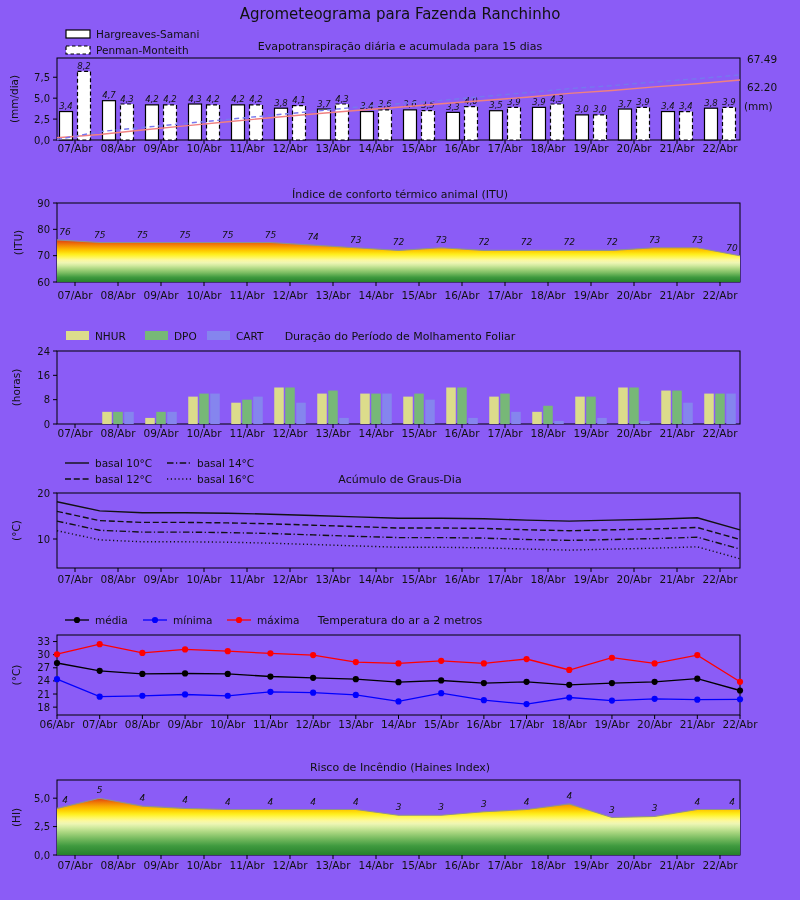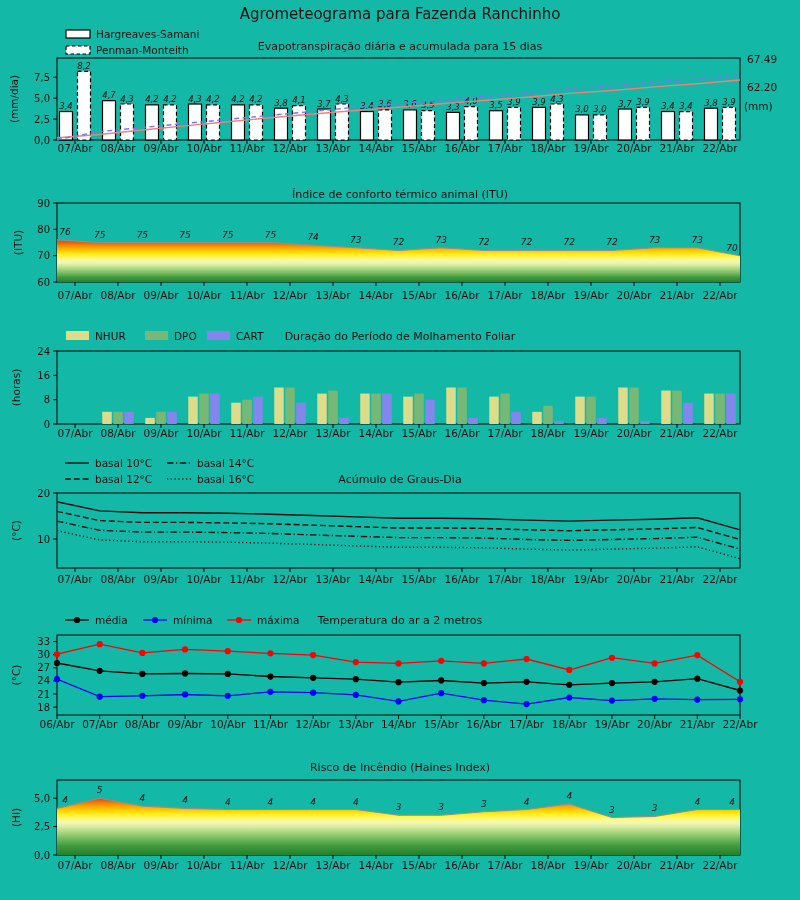--- a/index.html
+++ b/index.html
@@ -1,16 +1,16 @@
 <!DOCTYPE html>
 <html><head>
 <meta charset="utf-8">
 <style>
   html,body{margin:0;padding:0;background:#fff;}
-  #fig{position:relative;width:800px;height:900px;background:#14b8a6;overflow:hidden;
+  #fig{position:relative;width:800px;height:900px;background:#8b5cf6;overflow:hidden;
        font-family:"DejaVu Sans","Liberation Sans",sans-serif;}
   #main-title{position:absolute;top:5px;left:0;width:800px;text-align:center;
               font-size:15px;color:#111;}
   svg{position:absolute;left:0;}
   svg text{font-family:"DejaVu Sans","Liberation Sans",sans-serif;fill:#111;}
   .spine{fill:none;stroke:#000;stroke-width:1;}
 </style>
 </head>
 <body>
 

